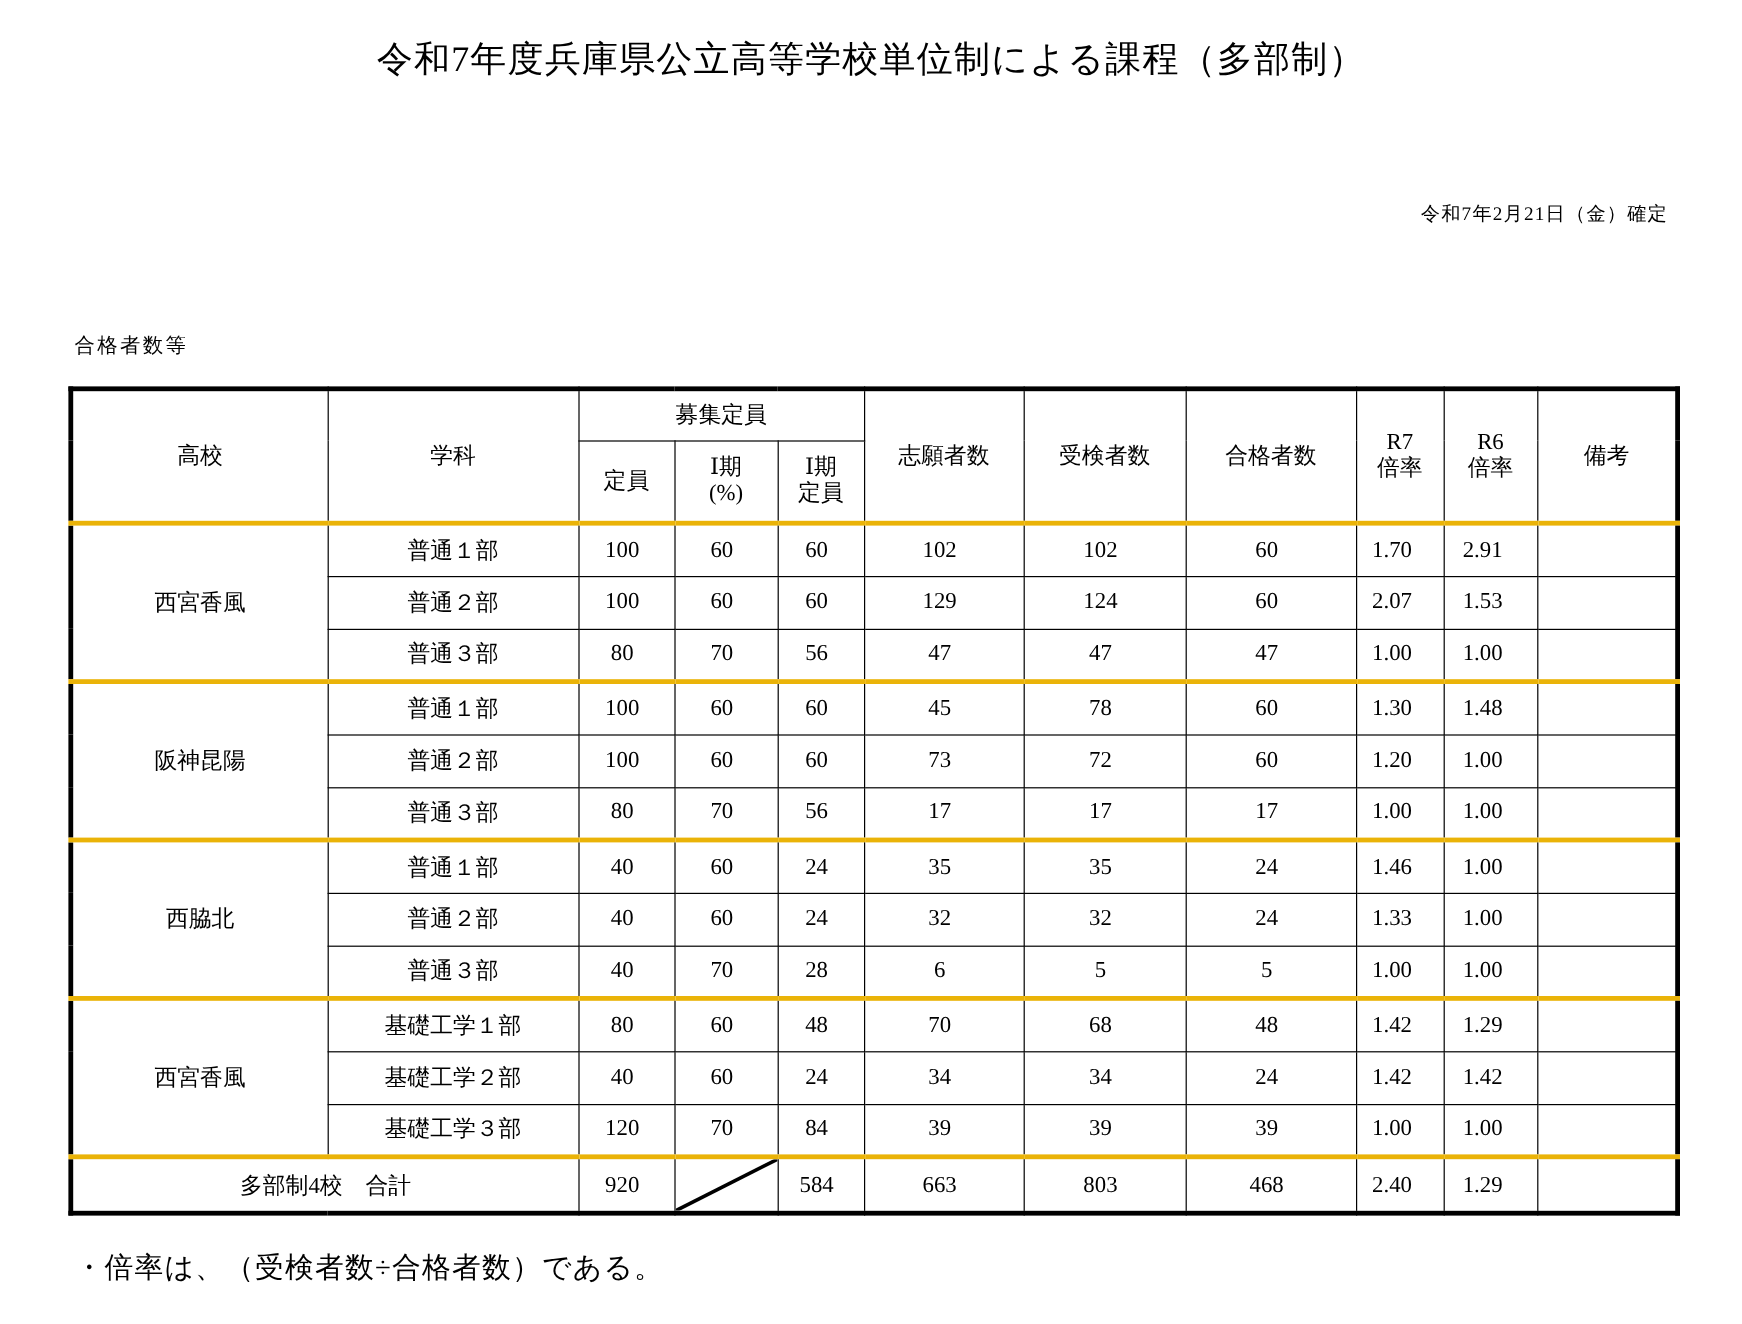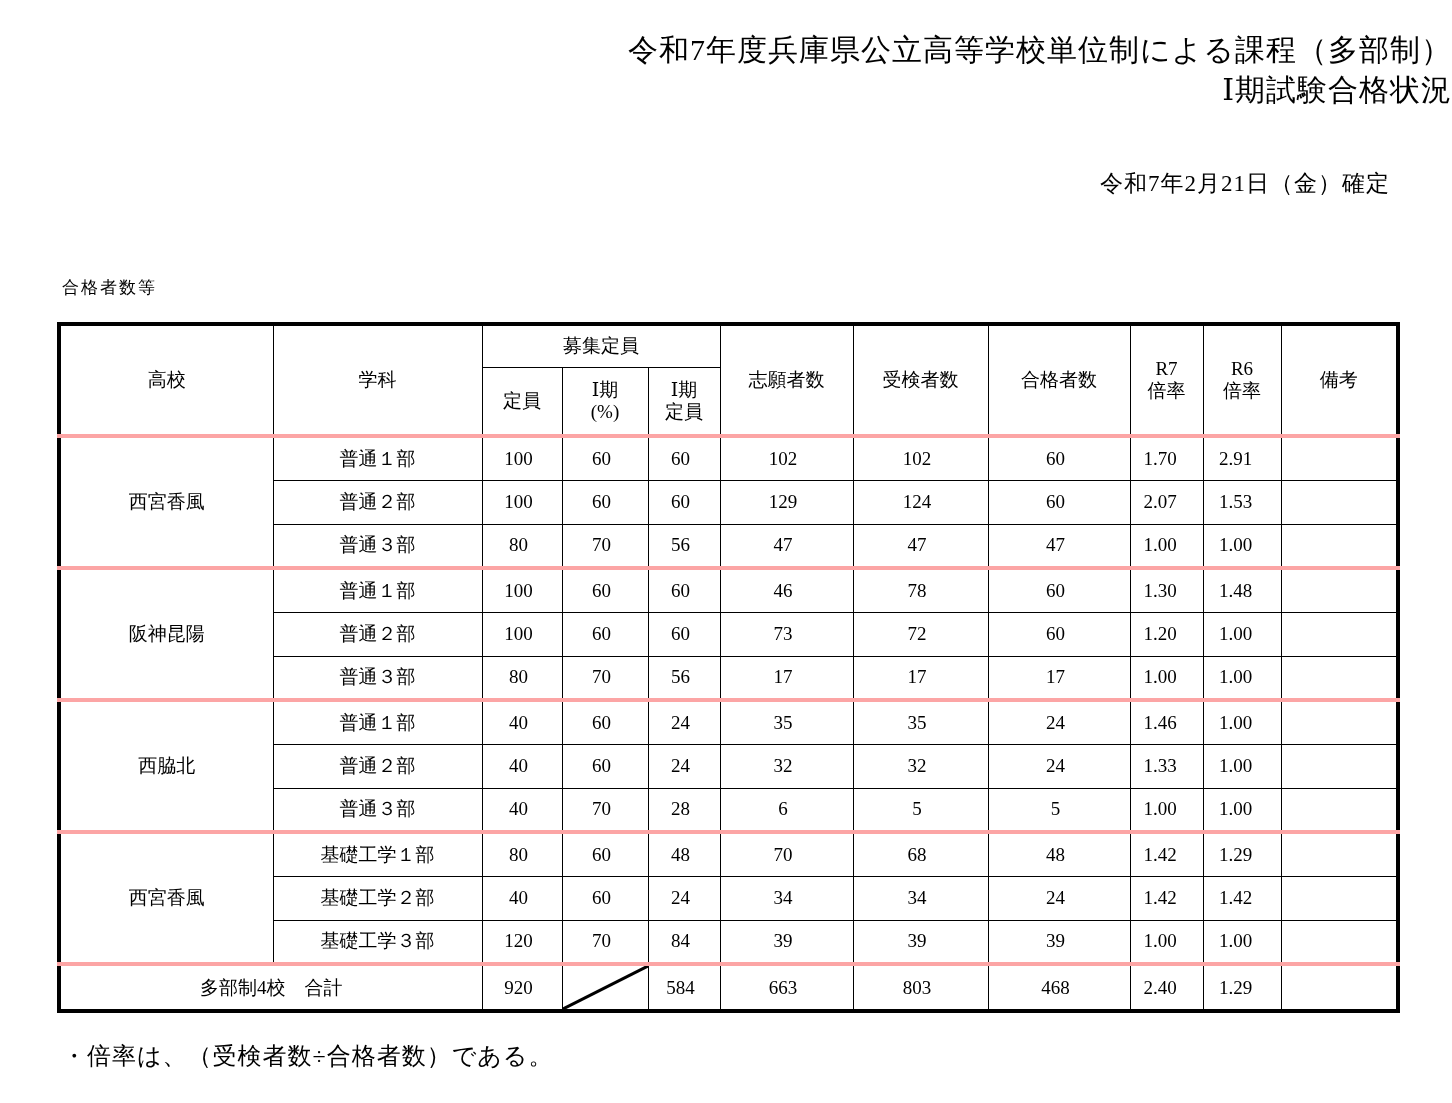--- a/index.html
+++ b/index.html
@@ -6,26 +6,26 @@
   html, body { background: #ffffff; }
   body {
     width: 1452px; height: 1103px;
     position: relative;
     font-family: "Liberation Serif", "DejaVu Serif", serif;
     color: #000;
     overflow: hidden;
   }
   .title-block {
     position: absolute; top: 30px; left: 0; width: 1452px;
-    text-align: right; font-size: 30px; line-height: 40px;
+    text-align: center; font-size: 30px; line-height: 40px;
     letter-spacing: 1px;
   }
   .date-line {
     position: absolute; top: 168px; right: 62px;
-    font-size: 23px; letter-spacing: 1px;
+    font-size: 16px; letter-spacing: 1px;
   }
   .section-label {
     position: absolute; top: 276px; left: 62px;
     font-size: 17px; letter-spacing: 2px;
   }
   .footnote {
     position: absolute; top: 1040px; left: 62px;
     font-size: 24px; letter-spacing: 1px;
   }
   table.main {
@@ -39,37 +39,36 @@
   table.main td {
     border: 1.5px solid #000;
     vertical-align: middle;
     text-align: center;
     overflow: hidden;
     white-space: nowrap;
   }
   
   td.tl { border-left: 4px solid #000; }
   
-  tr.gs td { border-top: 4px solid #fca5a5; }
+  tr.gs td { border-top: 4px solid #eab308; }
   tr.hdr-top { height: 43px; }
   tr.hdr-bot { height: 69px; }
   tr.data-row { height: 44px; }
   tr.total-row { height: 47px; }
   td.c-num { text-align: right; padding-right: 7px; }
   td.c-ratio { text-align: right; padding-right: 13px; }
   .two-line { line-height: 22px; display: inline-block; }
   td.c-diag { position: relative; padding: 0; }
   td.c-diag svg { position: absolute; top: 0; left: 0; width: 100%; height: 100%; display: block; }
 </style>
 </head>
 <body>
 
 <div class="title-block">
   <div>令和7年度兵庫県公立高等学校単位制による課程（多部制）</div>
-  <div>Ⅰ期試験合格状況</div>
 </div>
 
 <div class="date-line">令和7年2月21日（金）確定</div>
 
 <div class="section-label">合格者数等</div>
 
 <table class="main">
   <colgroup>
     <col style="width:214px">
       <col style="width:209px">
@@ -139,21 +138,21 @@
     <td class="c-ratio">1.00</td>
     <td></td>
   </tr>
 
   <tr class="data-row gs">
     <td rowspan="3">阪神昆陽</td>
     <td>普通１部</td>
     <td class="c-num tl">100</td>
     <td class="c-num">60</td>
     <td class="c-num">60</td>
-    <td class="c-num tl">46</td>
+    <td class="c-num tl">45</td>
     <td class="c-num tl">78</td>
     <td class="c-num tl">60</td>
     <td class="c-ratio tl">1.30</td>
     <td class="c-ratio">1.48</td>
     <td></td>
   </tr>
   <tr class="data-row">
     <td>普通２部</td>
     <td class="c-num tl">100</td>
     <td class="c-num">60</td>

